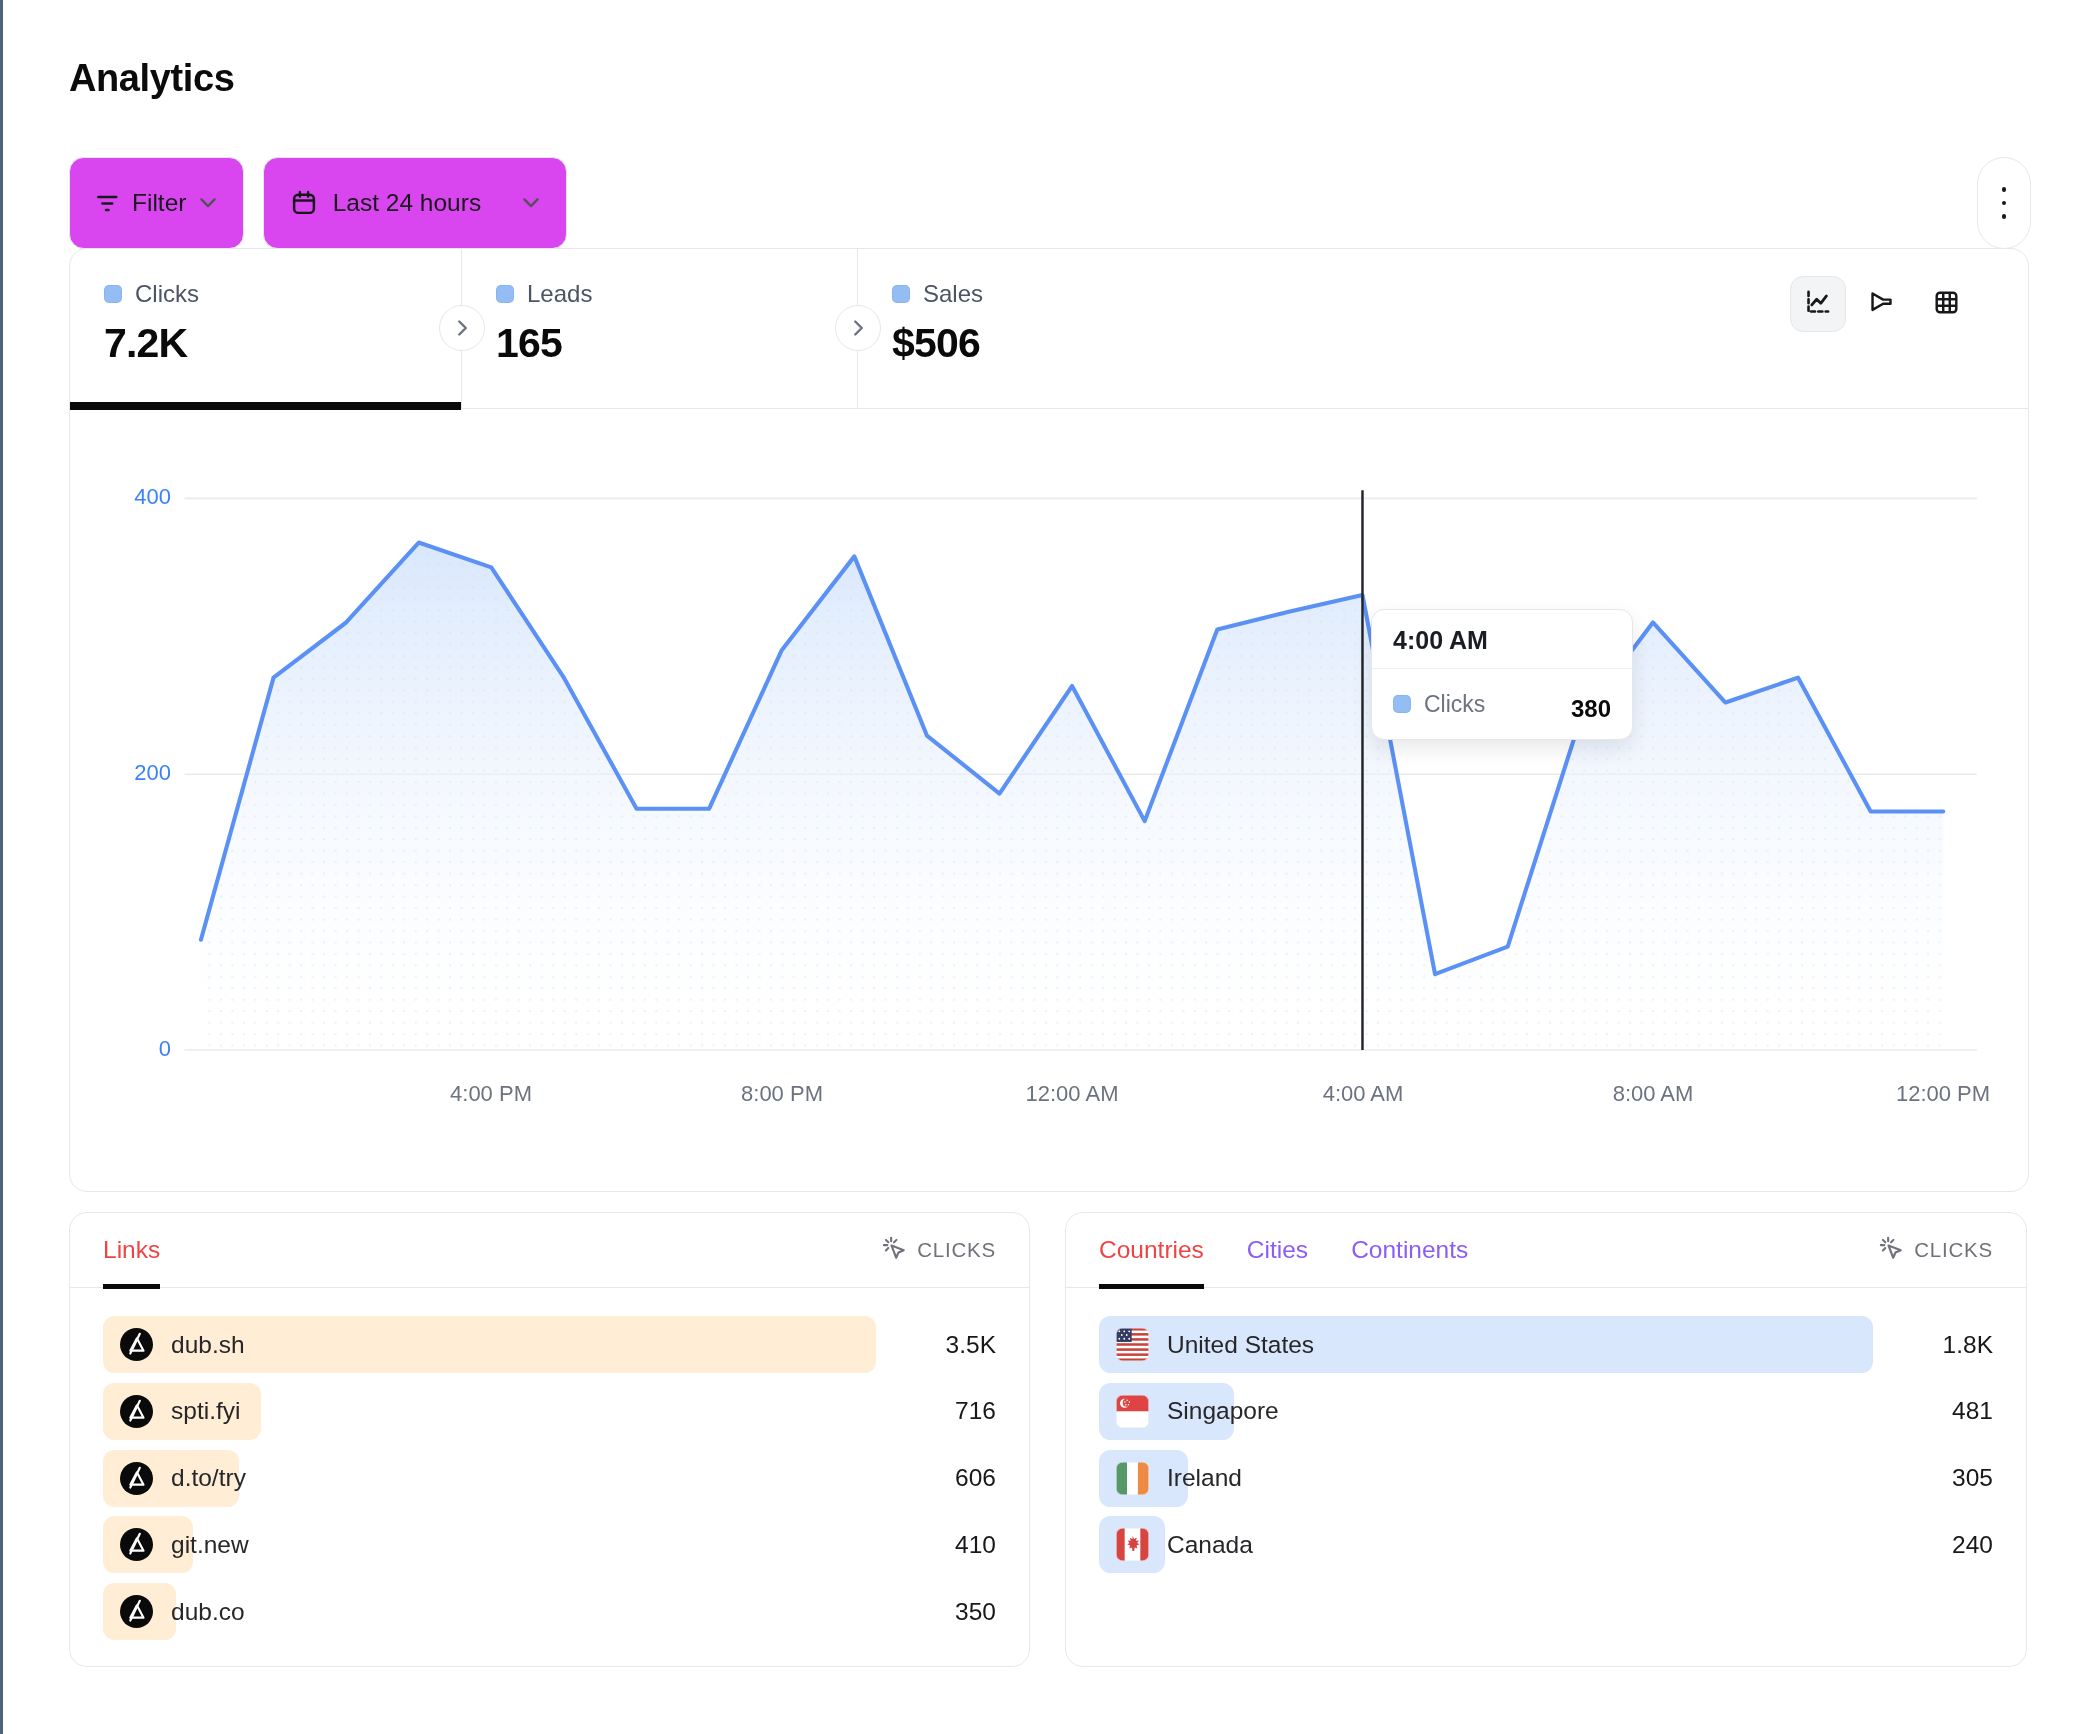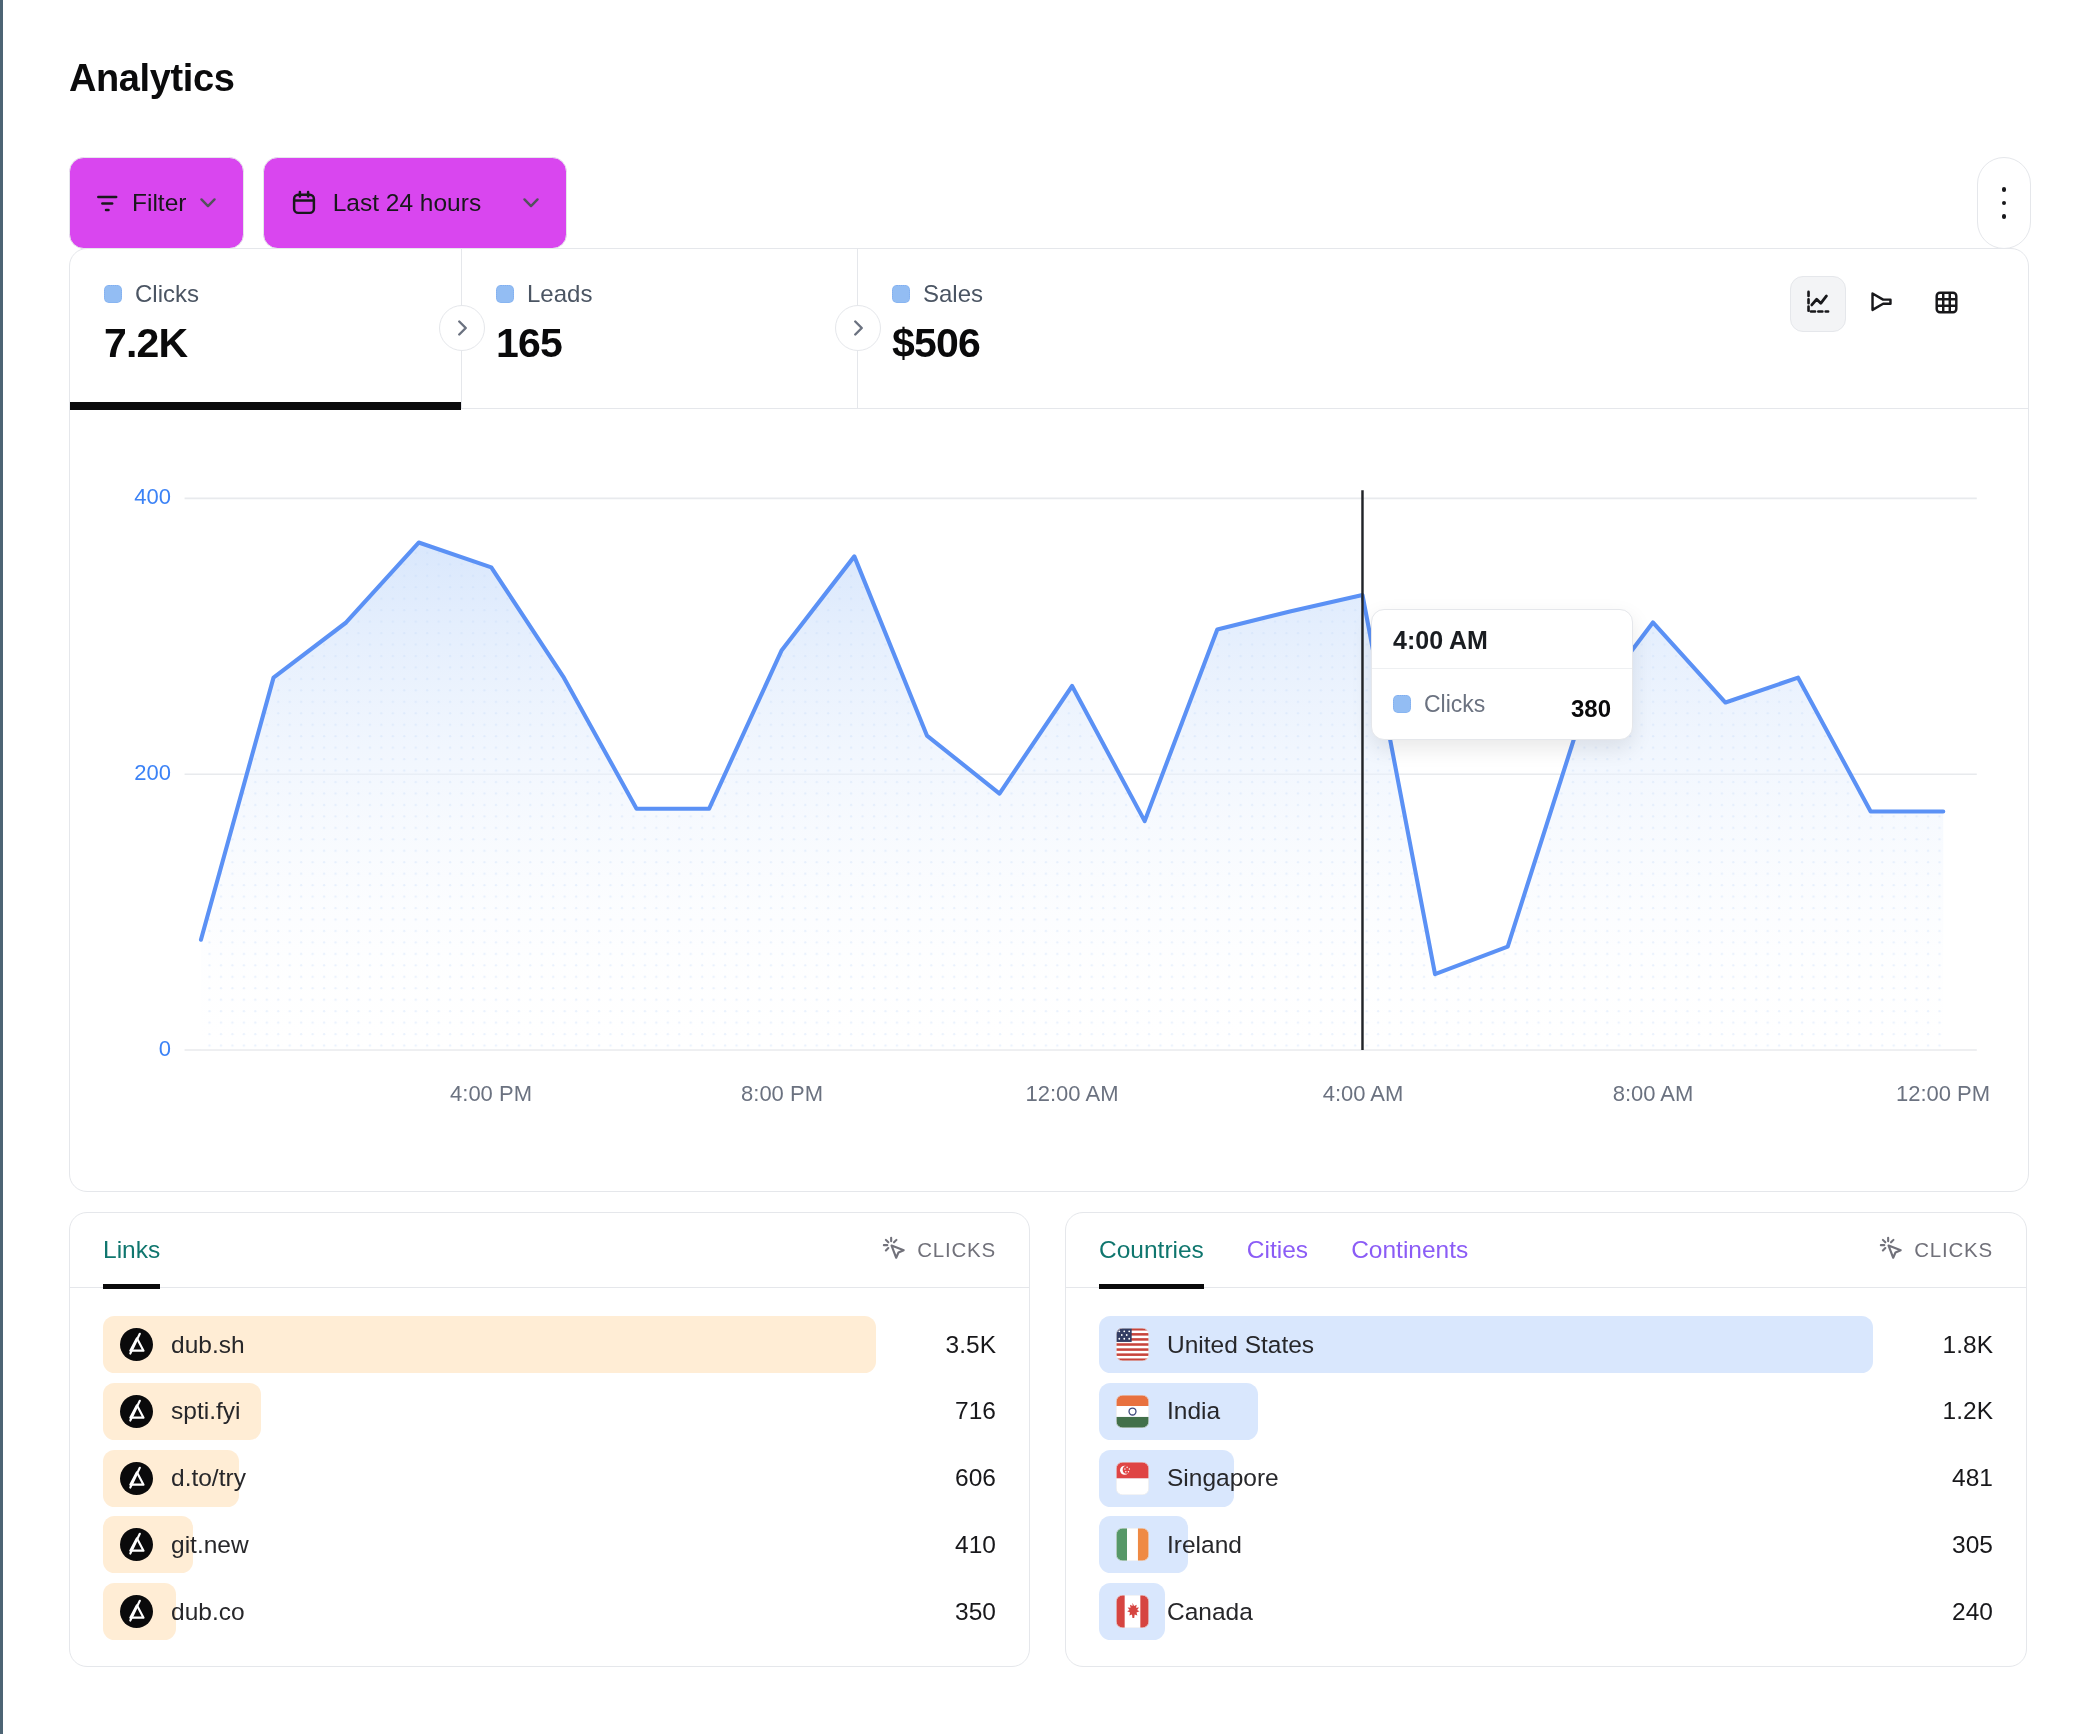--- a/index.html
+++ b/index.html
@@ -58,21 +58,21 @@
   .tooltip-series { flex:1; font-size:23px; color:#6b7280; }
   .tooltip-value { font-size:24px; font-weight:700; color:#0a0a0b;margin-top:9px; }
 
   
   .panel { position:absolute; top:1212px; height:455px; border:1.6px solid #e5e7eb; border-radius:18px; background:#fff; }
   #links-panel { left:69px; width:961px; }
   #countries-panel { left:1065px; width:962px; }
   .panel-head { height:75px; padding:0 33px; border-bottom:1.6px solid #e5e7eb; display:flex; align-items:center; }
   .tabs { display:flex; gap:43px; height:100%; }
   .tab { position:relative; display:flex; align-items:center; font-size:24.5px; color:#8b5cf6; cursor:pointer; }
-  .tab.active { color:#0f766e; font-weight:500; }
+  .tab.active { color:#ef4444; font-weight:500; }
   .tab.active::after { content:""; position:absolute; left:0; right:0; bottom:-1.6px; height:4.9px; background:#0a0a0b; }
   .metric { margin-left:auto; display:flex; align-items:center; gap:9.8px; font-size:20.5px; font-weight:500; letter-spacing:0.8px; color:#71717a; }
   .rows { padding:28px 33px 0; }
   .row { display:flex; align-items:center; height:57px; margin-bottom:9.8px; cursor:pointer; }
   .bar-wrap { flex:1; position:relative; height:57px; margin-right:23px; }
   .bar { position:absolute; left:0; top:0; bottom:0; border-radius:11.5px; }
   .row-content { position:relative; display:flex; align-items:center; gap:18px; height:100%; padding-left:17px; z-index:1; }
   .row-label { font-size:24.5px; color:#27272a; }
   .row-value { width:97px; text-align:right; font-size:24.5px; font-weight:500; color:#18181b; }
   .favicon, .flag { width:33px; height:33px; display:block; }
@@ -400,40 +400,20 @@
                   </g>
                 </svg>
               </span>
               <span class="row-label">United States</span>
             </div>
           </div>
           <span class="row-value">1.8K</span>
         </div>
         <div class="row">
           <div class="bar-wrap">
-            <div class="bar" style="width: 20.5%; background: rgb(217, 231, 253);"></div>
-            <div class="row-content">
-              <span>
-                <svg class="flag" viewBox="0 0 40 40">
-                  <g clip-path="url(#fr)">
-                    <rect width="40" height="13.4" fill="#e8713f"></rect>
-                    <rect y="13.4" width="40" height="13.2" fill="#fff"></rect>
-                    <rect y="26.6" width="40" height="13.4" fill="#42704a"></rect>
-                    <circle cx="20" cy="20" r="4.2" fill="none" stroke="#3f4b7e" stroke-width="1.6"></circle>
-                    <rect width="40" height="40" rx="8" fill="none" stroke="#e5e7eb" stroke-width="1.5"></rect>
-                  </g>
-                </svg>
-              </span>
-              <span class="row-label">India</span>
-            </div>
-          </div>
-          <span class="row-value">1.2K</span>
-        </div>
-        <div class="row">
-          <div class="bar-wrap">
             <div class="bar" style="width: 17.5%; background: rgb(217, 231, 253);"></div>
             <div class="row-content">
               <span>
                 <svg class="flag" viewBox="0 0 40 40">
                   <g clip-path="url(#fr)">
                     <rect width="40" height="20" fill="#df4444"></rect>
                     <rect y="20" width="40" height="20" fill="#fff"></rect>
                     <circle cx="10.5" cy="10" r="5.6" fill="#fff"></circle>
                     <circle cx="13" cy="9.4" r="4.9" fill="#df4444"></circle>
                     <g fill="#fff">

